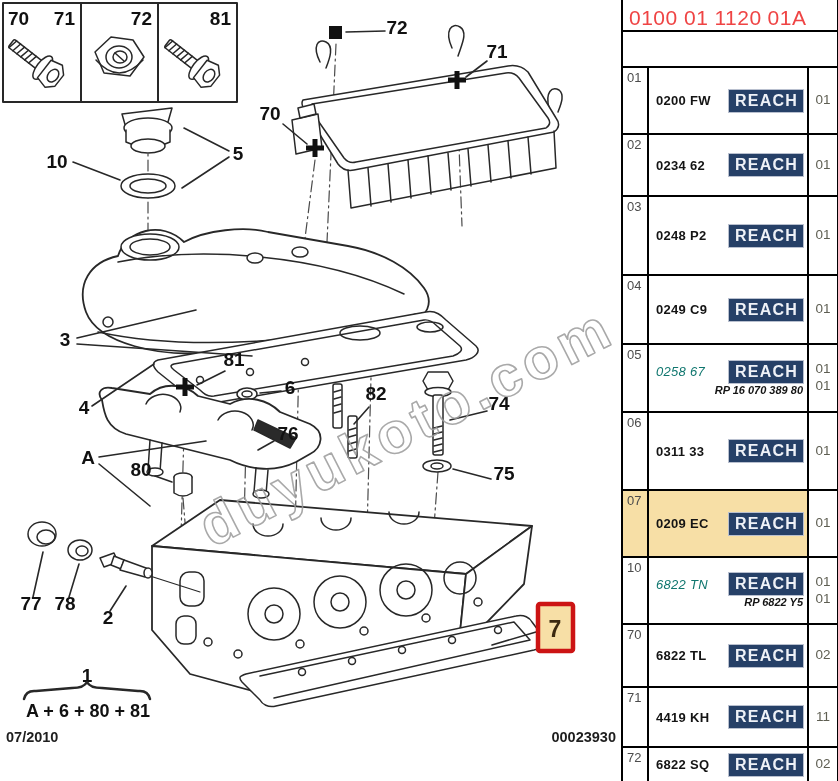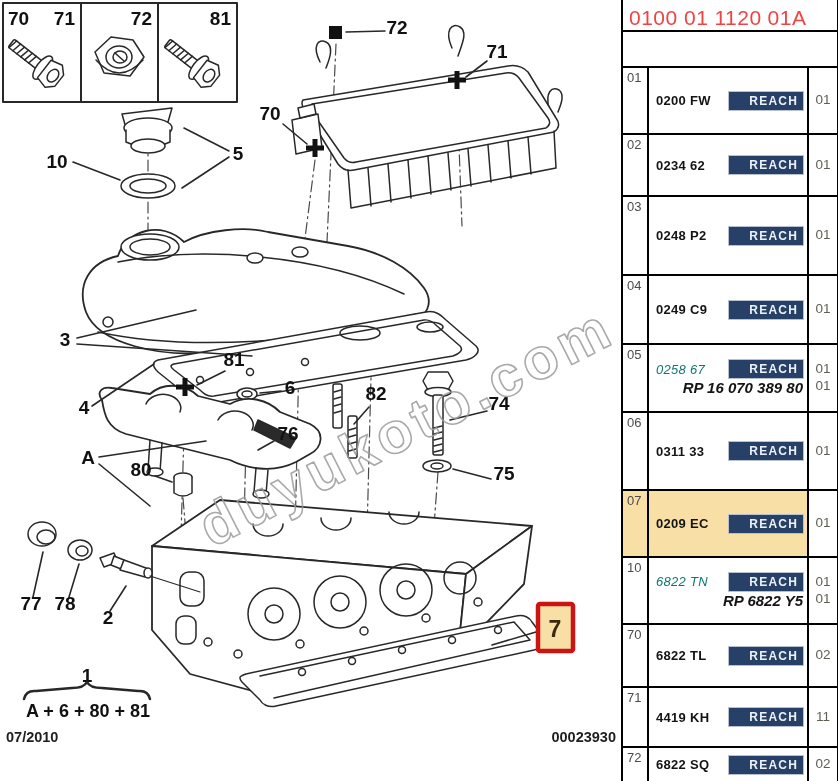--- a/index.html
+++ b/index.html
@@ -31,25 +31,25 @@
   }
   .cell-main {
     flex:1; position:relative; display:flex; flex-direction:column;
     justify-content:center; padding:0 4px 0 7px; box-sizing:border-box; min-width:0;
   }
   .line1 { display:flex; align-items:center; }
   .ref { font-size:13px; font-weight:bold; color:#141414; letter-spacing:0.3px; white-space:nowrap; }
   .ref.italic { font-style:italic; font-weight:normal; color:#0f766e; }
   .reach {
     margin-left:auto; background:#264067; color:#eef1f7;
-    font-size:12px; font-weight:bold; letter-spacing:1.2px;
-    padding:3px 5px 3px 20px; line-height:1; box-shadow:0 0 0 1px #b9c0cf;
+    font-size:16px; font-weight:bold; letter-spacing:1.2px;
+    padding:3px 5px 3px 6px; line-height:1; box-shadow:0 0 0 1px #b9c0cf;
   }
   .line2 {
-    text-align:right; font-size:15px; font-weight:bold; font-style:italic;
+    text-align:right; font-size:11px; font-weight:bold; font-style:italic;
     color:#141414; margin-top:1px; white-space:nowrap;
   }
   .cell-qty {
     width:30px; border-left:2px solid #000; box-sizing:border-box;
     display:flex; flex-direction:column; align-items:center; justify-content:center;
     font-size:13.5px; color:#5e5e52; line-height:1.25;
   }
   .prow.hl .cell-num, .prow.hl .cell-main { background:#f7dfa6; }
 </style>
 </head>

